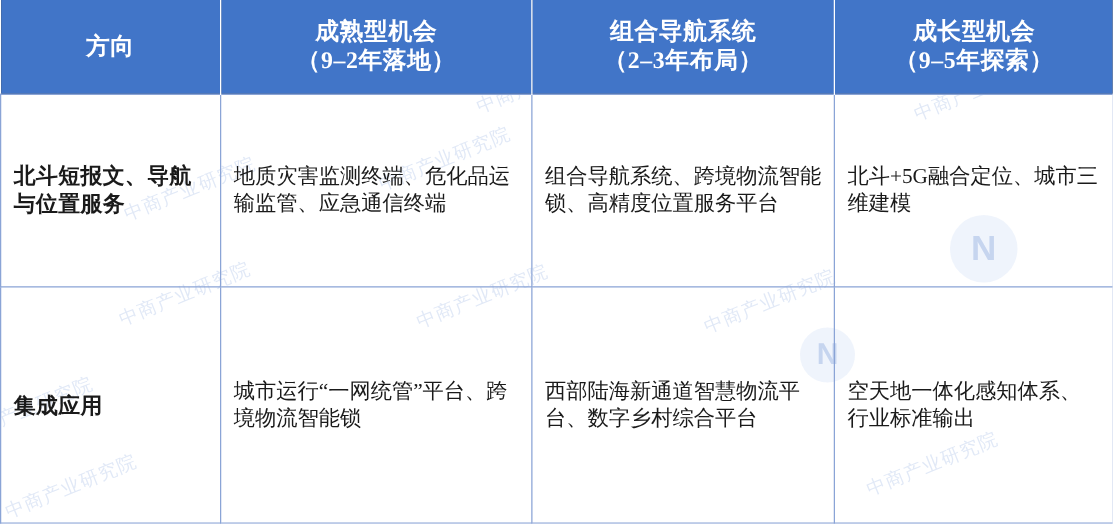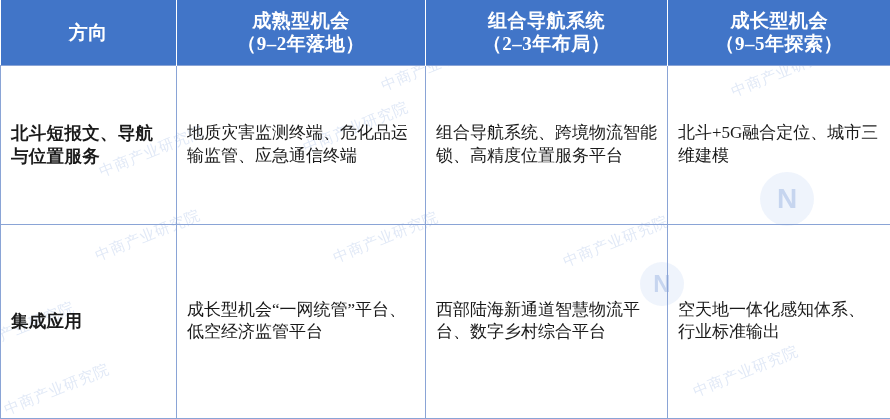--- a/index.html
+++ b/index.html
@@ -33,21 +33,21 @@
     position: relative;
     z-index: 2;
   }
 
   table.opp-table col.c1 { width: 176px; }
   table.opp-table col.c2 { width: 249px; }
   table.opp-table col.c3 { width: 242px; }
   table.opp-table col.c4 { width: 223px; }
 
   thead tr.header-row {
-    height: 65px;
+    height: 75px;
     background: #0f172a;
   }
 
   thead th {
     background: #4175C8;
     color: #ffffff;
     font-weight: bold;
     font-size: 19px;
     line-height: 1.22;
     text-align: center;
@@ -166,19 +166,19 @@
     </thead>
     <tbody>
       <tr class="r1">
         <td class="dir-cell">北斗短报文、导航与位置服务</td>
         <td>地质灾害监测终端、危化品运输监管、应急通信终端</td>
         <td>组合导航系统、跨境物流智能锁、高精度位置服务平台</td>
         <td>北斗+5G融合定位、城市三维建模</td>
       </tr>
       <tr class="r4">
         <td class="dir-cell">集成应用</td>
-        <td>成长型机会“一网统管”平台、低空经济监管平台</td>
+        <td>城市运行“一网统管”平台、跨境物流智能锁</td>
         <td>西部陆海新通道智慧物流平台、数字乡村综合平台</td>
         <td>空天地一体化感知体系、行业标准输出</td>
       </tr>
     </tbody>
   </table>
 </div>
 
 </body></html>

